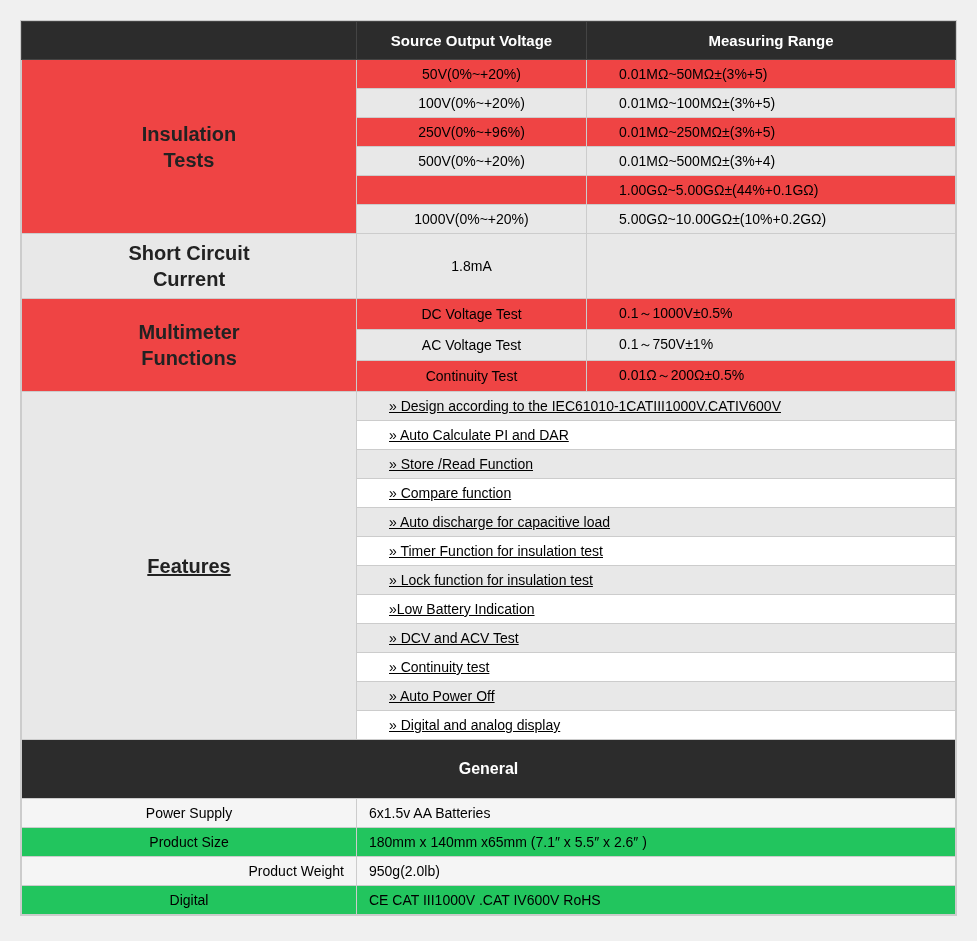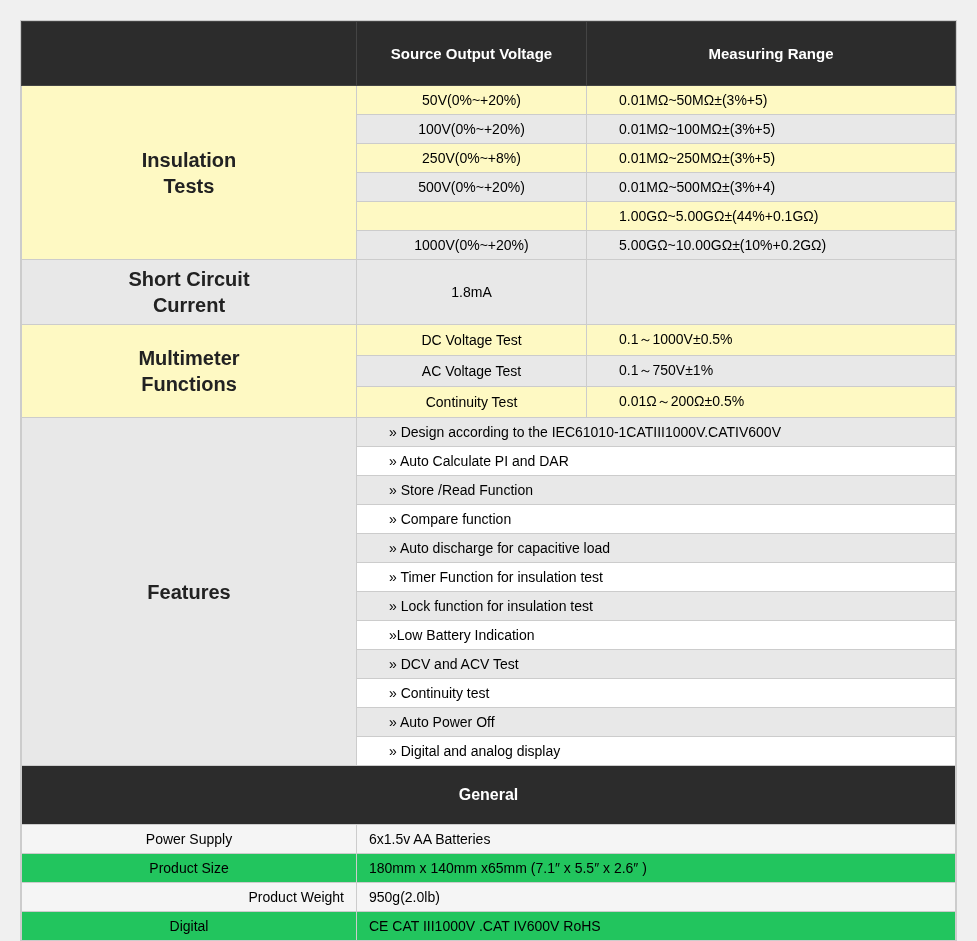--- a/index.html
+++ b/index.html
@@ -26,42 +26,42 @@
       vertical-align: middle;
       font-size: 14px;
     }
     
     .header-row th {
       background: #2c2c2c;
       color: #fff;
       font-weight: bold;
       font-size: 15px;
       text-align: center;
-      padding: 23px 12px;
+      padding: 10px 12px;
       border-color: #444;
     }
     .header-row th:first-child {
       border-left: 1px solid #444;
     }
     
     .category-cell {
       font-weight: bold;
       font-size: 20px;
       text-align: center;
       vertical-align: middle;
       background: #fff;
       color: #222;
       line-height: 1.3;
     }
     
     .row-shaded td {
       background: #e8e8e8;
     }
     .row-plain td {
-      background: #fef9c3;
+      background: #ef4444;
     }
     
     .general-header td {
       background: #2c2c2c;
       color: #fff;
       font-weight: bold;
       font-size: 16px;
       text-align: center;
       padding: 20px 12px;
     }
@@ -81,20 +81,21 @@
       width: 230px;
       text-align: center;
     }
     .col-right {
       text-align: left;
       padding-left: 32px;
     }
     .feature-row td {
       background: #fff;
       font-size: 14px;
+      text-decoration: underline;
     }
     .feature-row:nth-child(odd) td {
       background: #e8e8e8;
     }
     .feature-row:nth-child(even) td {
       background: #fff;
     }
   </style>
 </head>
 <body>
@@ -113,21 +114,21 @@
   <td class="category-cell col-left" rowspan="6" style="white-space:pre-line;">Insulation
 Tests</td>
   <td class="col-mid">50V(0%~+20%)</td>
   <td class="col-right">0.01MΩ~50MΩ±(3%+5)</td>
 </tr>
         <tr class="row-shaded">
     <td class="col-mid">100V(0%~+20%)</td>
     <td class="col-right">0.01MΩ~100MΩ±(3%+5)</td>
   </tr>
         <tr class="row-plain">
-    <td class="col-mid">250V(0%~+8%)</td>
+    <td class="col-mid">250V(0%~+96%)</td>
     <td class="col-right">0.01MΩ~250MΩ±(3%+5)</td>
   </tr>
         <tr class="row-shaded">
     <td class="col-mid">500V(0%~+20%)</td>
     <td class="col-right">0.01MΩ~500MΩ±(3%+4)</td>
   </tr>
         <tr class="row-plain">
     <td class="col-mid"></td>
     <td class="col-right">1.00GΩ~5.00GΩ±(44%+0.1GΩ)</td>
   </tr>

